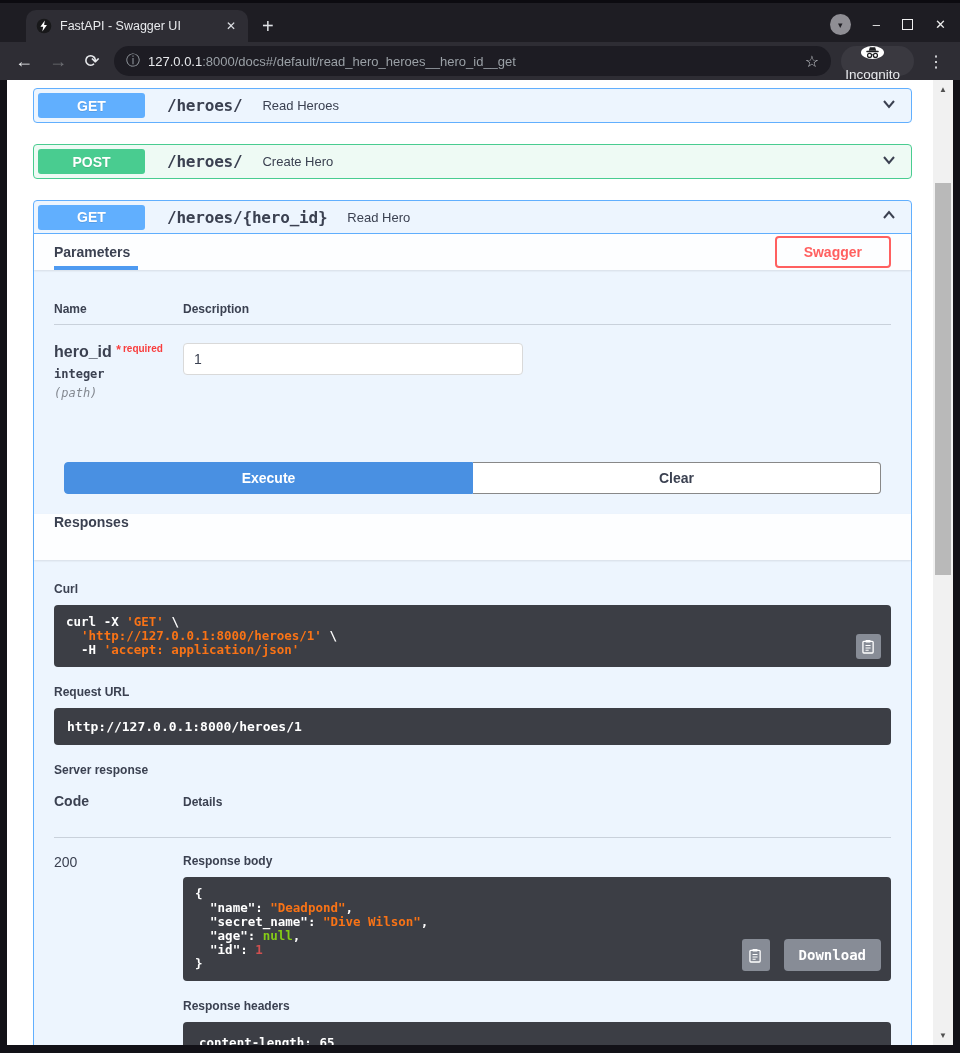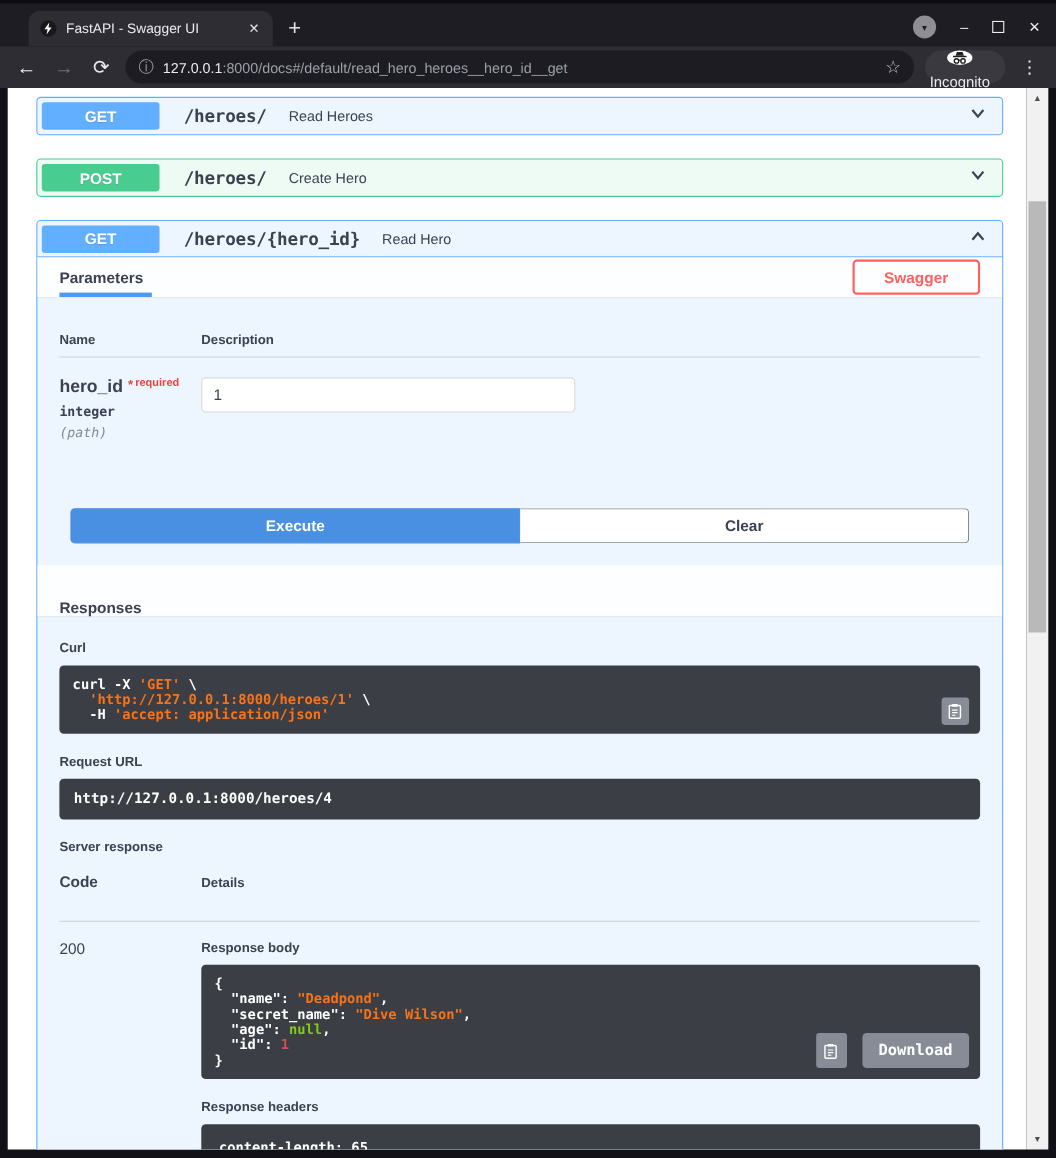--- a/index.html
+++ b/index.html
@@ -69,21 +69,21 @@
   .p-star { color:#f93e3e; font-size:12px; vertical-align:top; }
   .p-req { color:#f93e3e; font-size:10px; vertical-align:top; margin-left:2px; }
   .p-type { font-family:"DejaVu Sans Mono","Liberation Mono",monospace; font-weight:bold; font-size:12px; color:#3b4151; margin-top:6px; }
   .p-in { font-family:"DejaVu Sans Mono","Liberation Mono",monospace; font-style:italic; font-size:12px; color:#848991; margin-top:5px; }
   .p-input { width:340px; height:32px; border:1px solid #d9d9d9; border-radius:4px; padding:0 10px; font-size:14px; color:#3b4151; background:#fff; font-family:inherit; }
 
   .execute-row { display:flex; padding:0 30px; margin:62px 0 20px; }
   .execute-btn { flex:1; height:32px; background:#4990e2; border:1px solid #4990e2; border-radius:4px 0 0 4px; color:#fff; font-weight:bold; font-size:14px; font-family:inherit; }
   .clear-btn { flex:1; height:32px; background:#fff; border:1px solid #888; border-left:none; border-radius:0 4px 4px 0; color:#3b4151; font-weight:bold; font-size:14px; font-family:inherit; }
 
-  .section-header { background:rgba(255,255,255,.85); box-shadow:0 1px 2px rgba(0,0,0,.1); height:46px; display:flex; align-items:flex-end; padding:0 20px; margin-top:13px; }
+  .section-header { background:rgba(255,255,255,.85); box-shadow:0 1px 2px rgba(0,0,0,.1); height:46px; display:flex; align-items:flex-start; padding:0 20px; margin-top:13px; }
   .section-title { font-size:14px; font-weight:bold; color:#3b4151; }
 
   .responses-area { padding:22px 20px 0 20px; }
   .blk-label { font-size:12px; font-weight:bold; color:#3b4151; margin-bottom:9px; }
   .code-block { background:#3c3e45; border-radius:4px; padding:10px 12px; position:relative;
     font-family:"DejaVu Sans Mono","Liberation Mono",monospace; font-size:12.5px; font-weight:bold; color:#fff; line-height:14px; }
   .code-line { white-space:pre; }
   .tok-plain { color:#ffffff; }
   .tok-str { color:#f97316; }
   .tok-null { color:#84cc16; }
@@ -235,21 +235,21 @@
               <button class="copy-btn">
               <svg width="13" height="15" viewBox="0 0 14 16">
                   <rect x="1" y="2.5" width="11" height="12.5" rx="1" fill="none" stroke="#fff" stroke-width="1.4"></rect>
                   <rect x="3.8" y="1" width="5.4" height="2.6" rx="0.6" fill="#fff"></rect>
                   <path d="M3.8 7h5.4M3.8 9.5h5.4M3.8 12h3.4" stroke="#fff" stroke-width="1.1"></path>
                 </svg>
             </button>
           </div>
 
           <div class="blk-label mt">Request URL</div>
-          <div class="requrl-block">http://127.0.0.1:8000/heroes/4</div>
+          <div class="requrl-block">http://127.0.0.1:8000/heroes/1</div>
 
           <div class="srv-label">Server response</div>
 
           <div class="code-details">
             <span class="cd-code">Code</span>
             <span class="cd-details">Details</span>
           </div>
 
           <div class="response-row">
             <span class="status-code">200</span>

